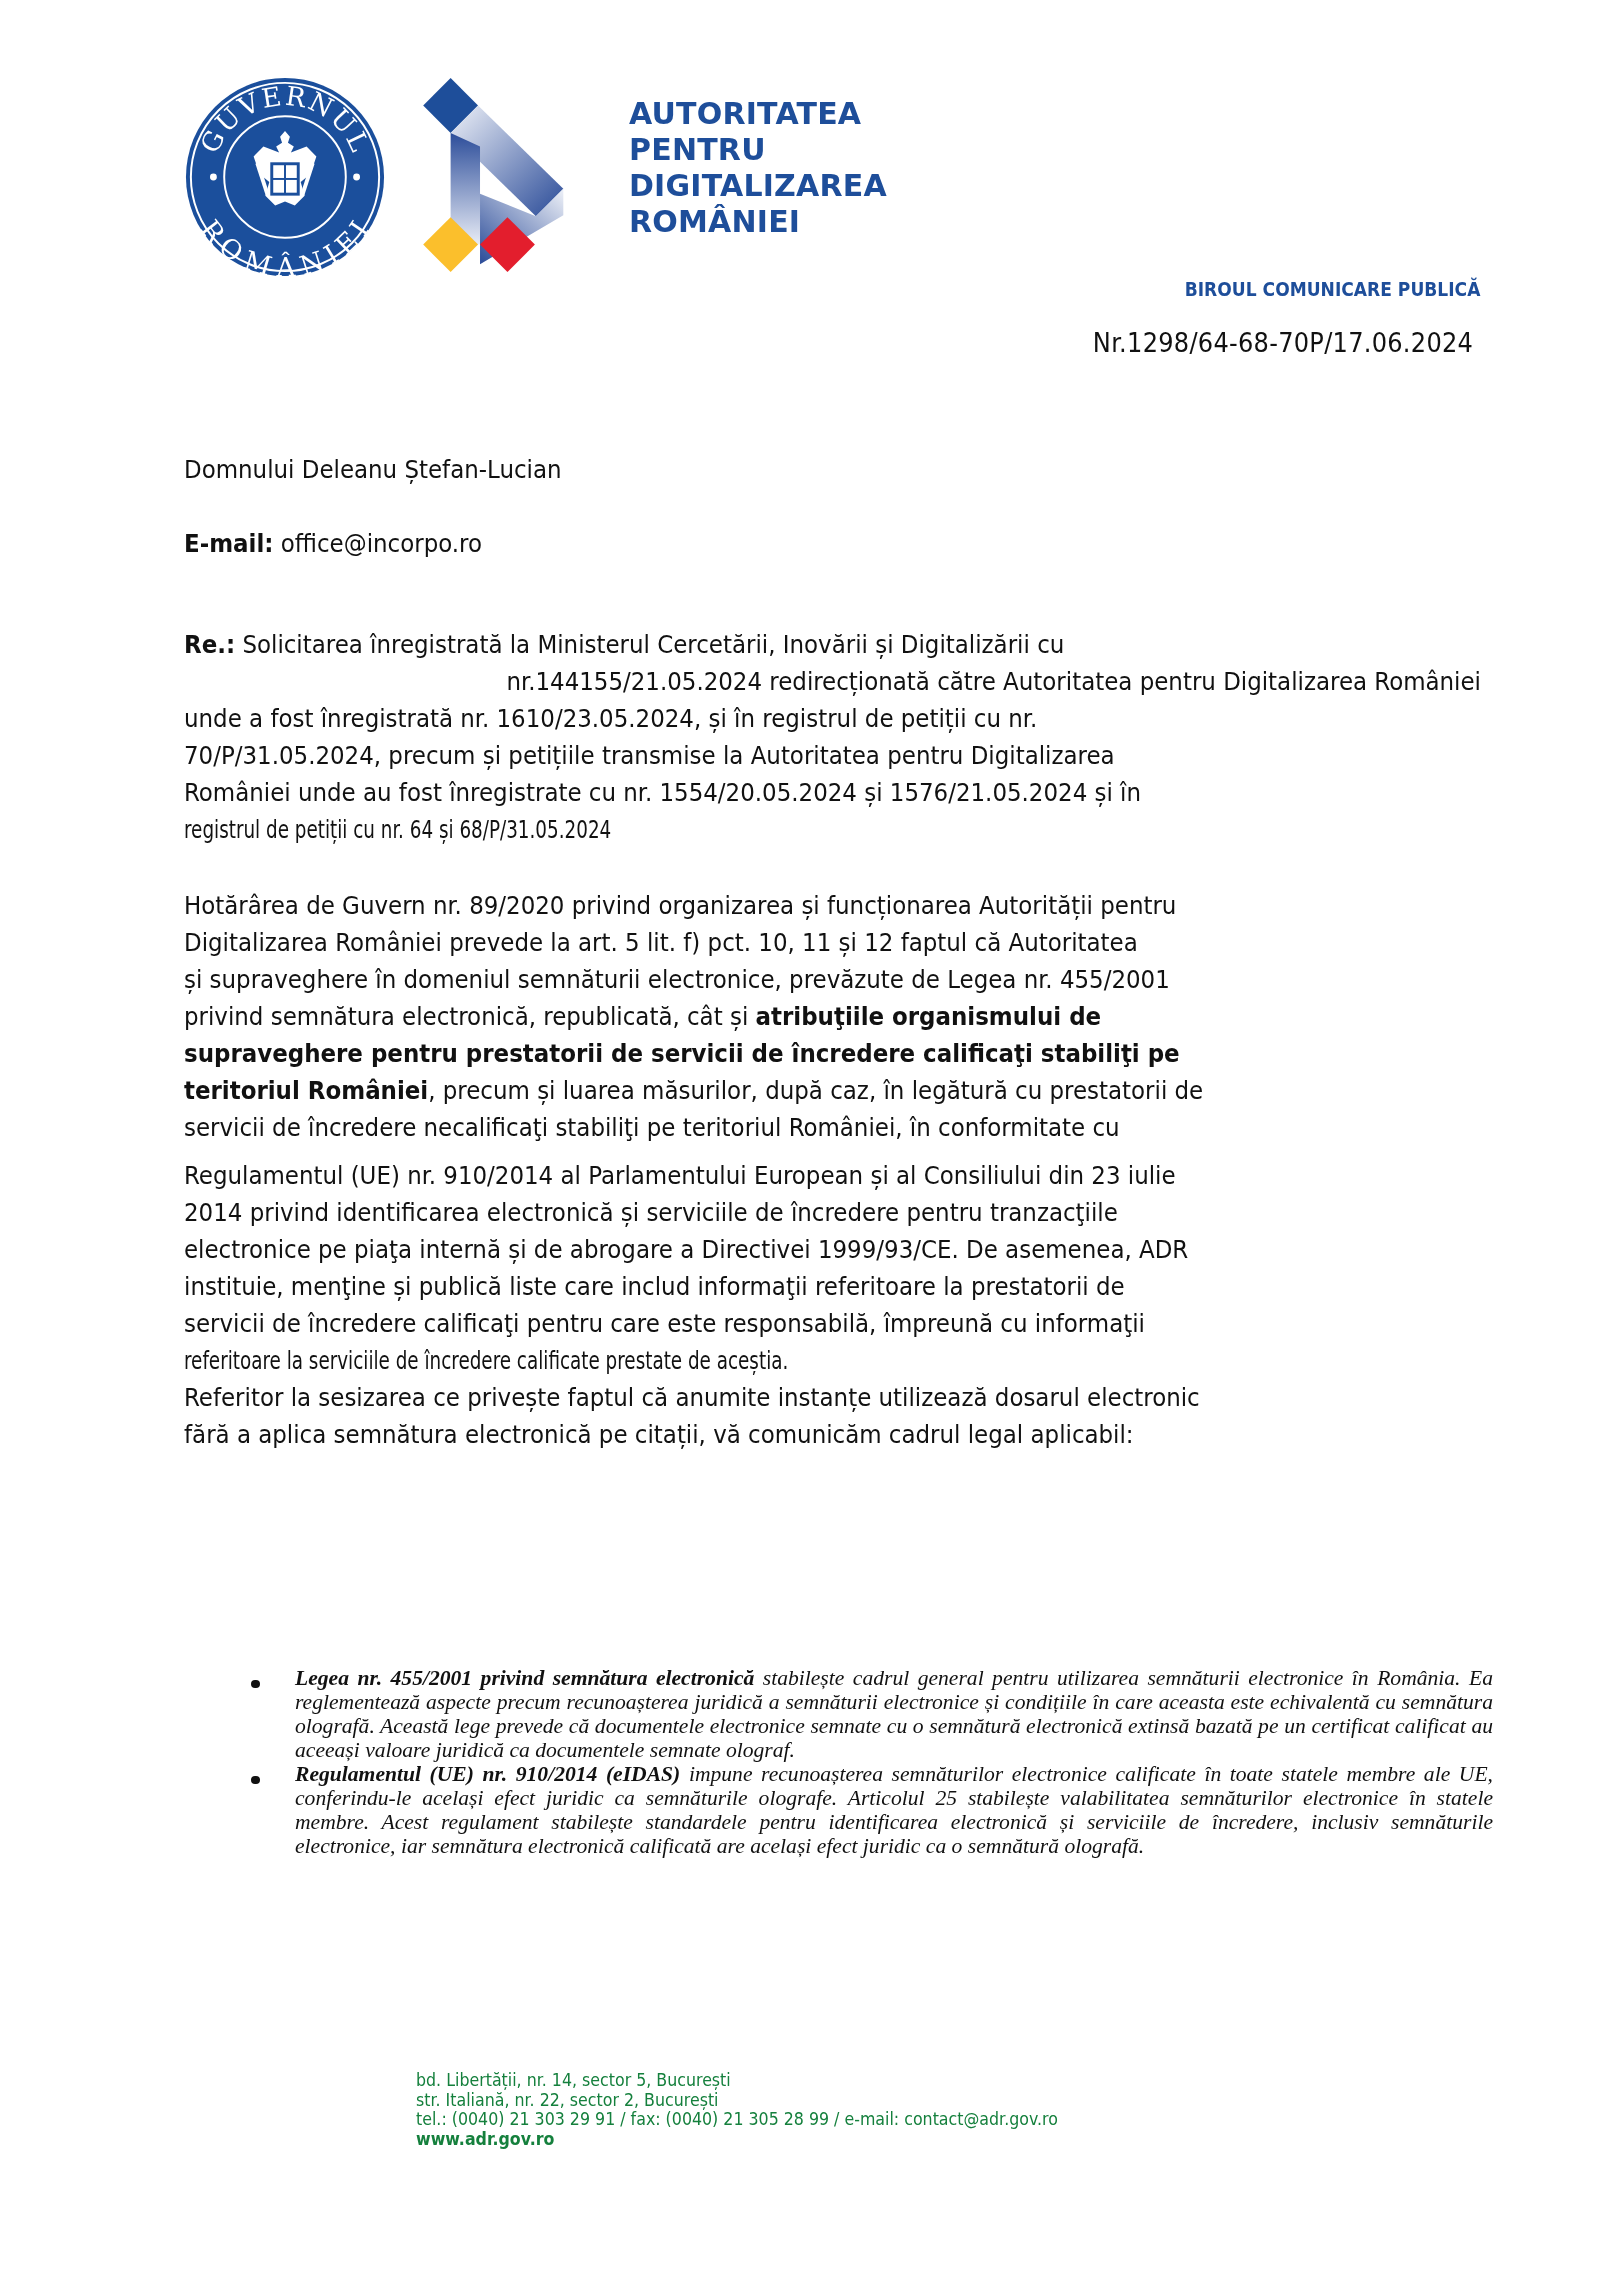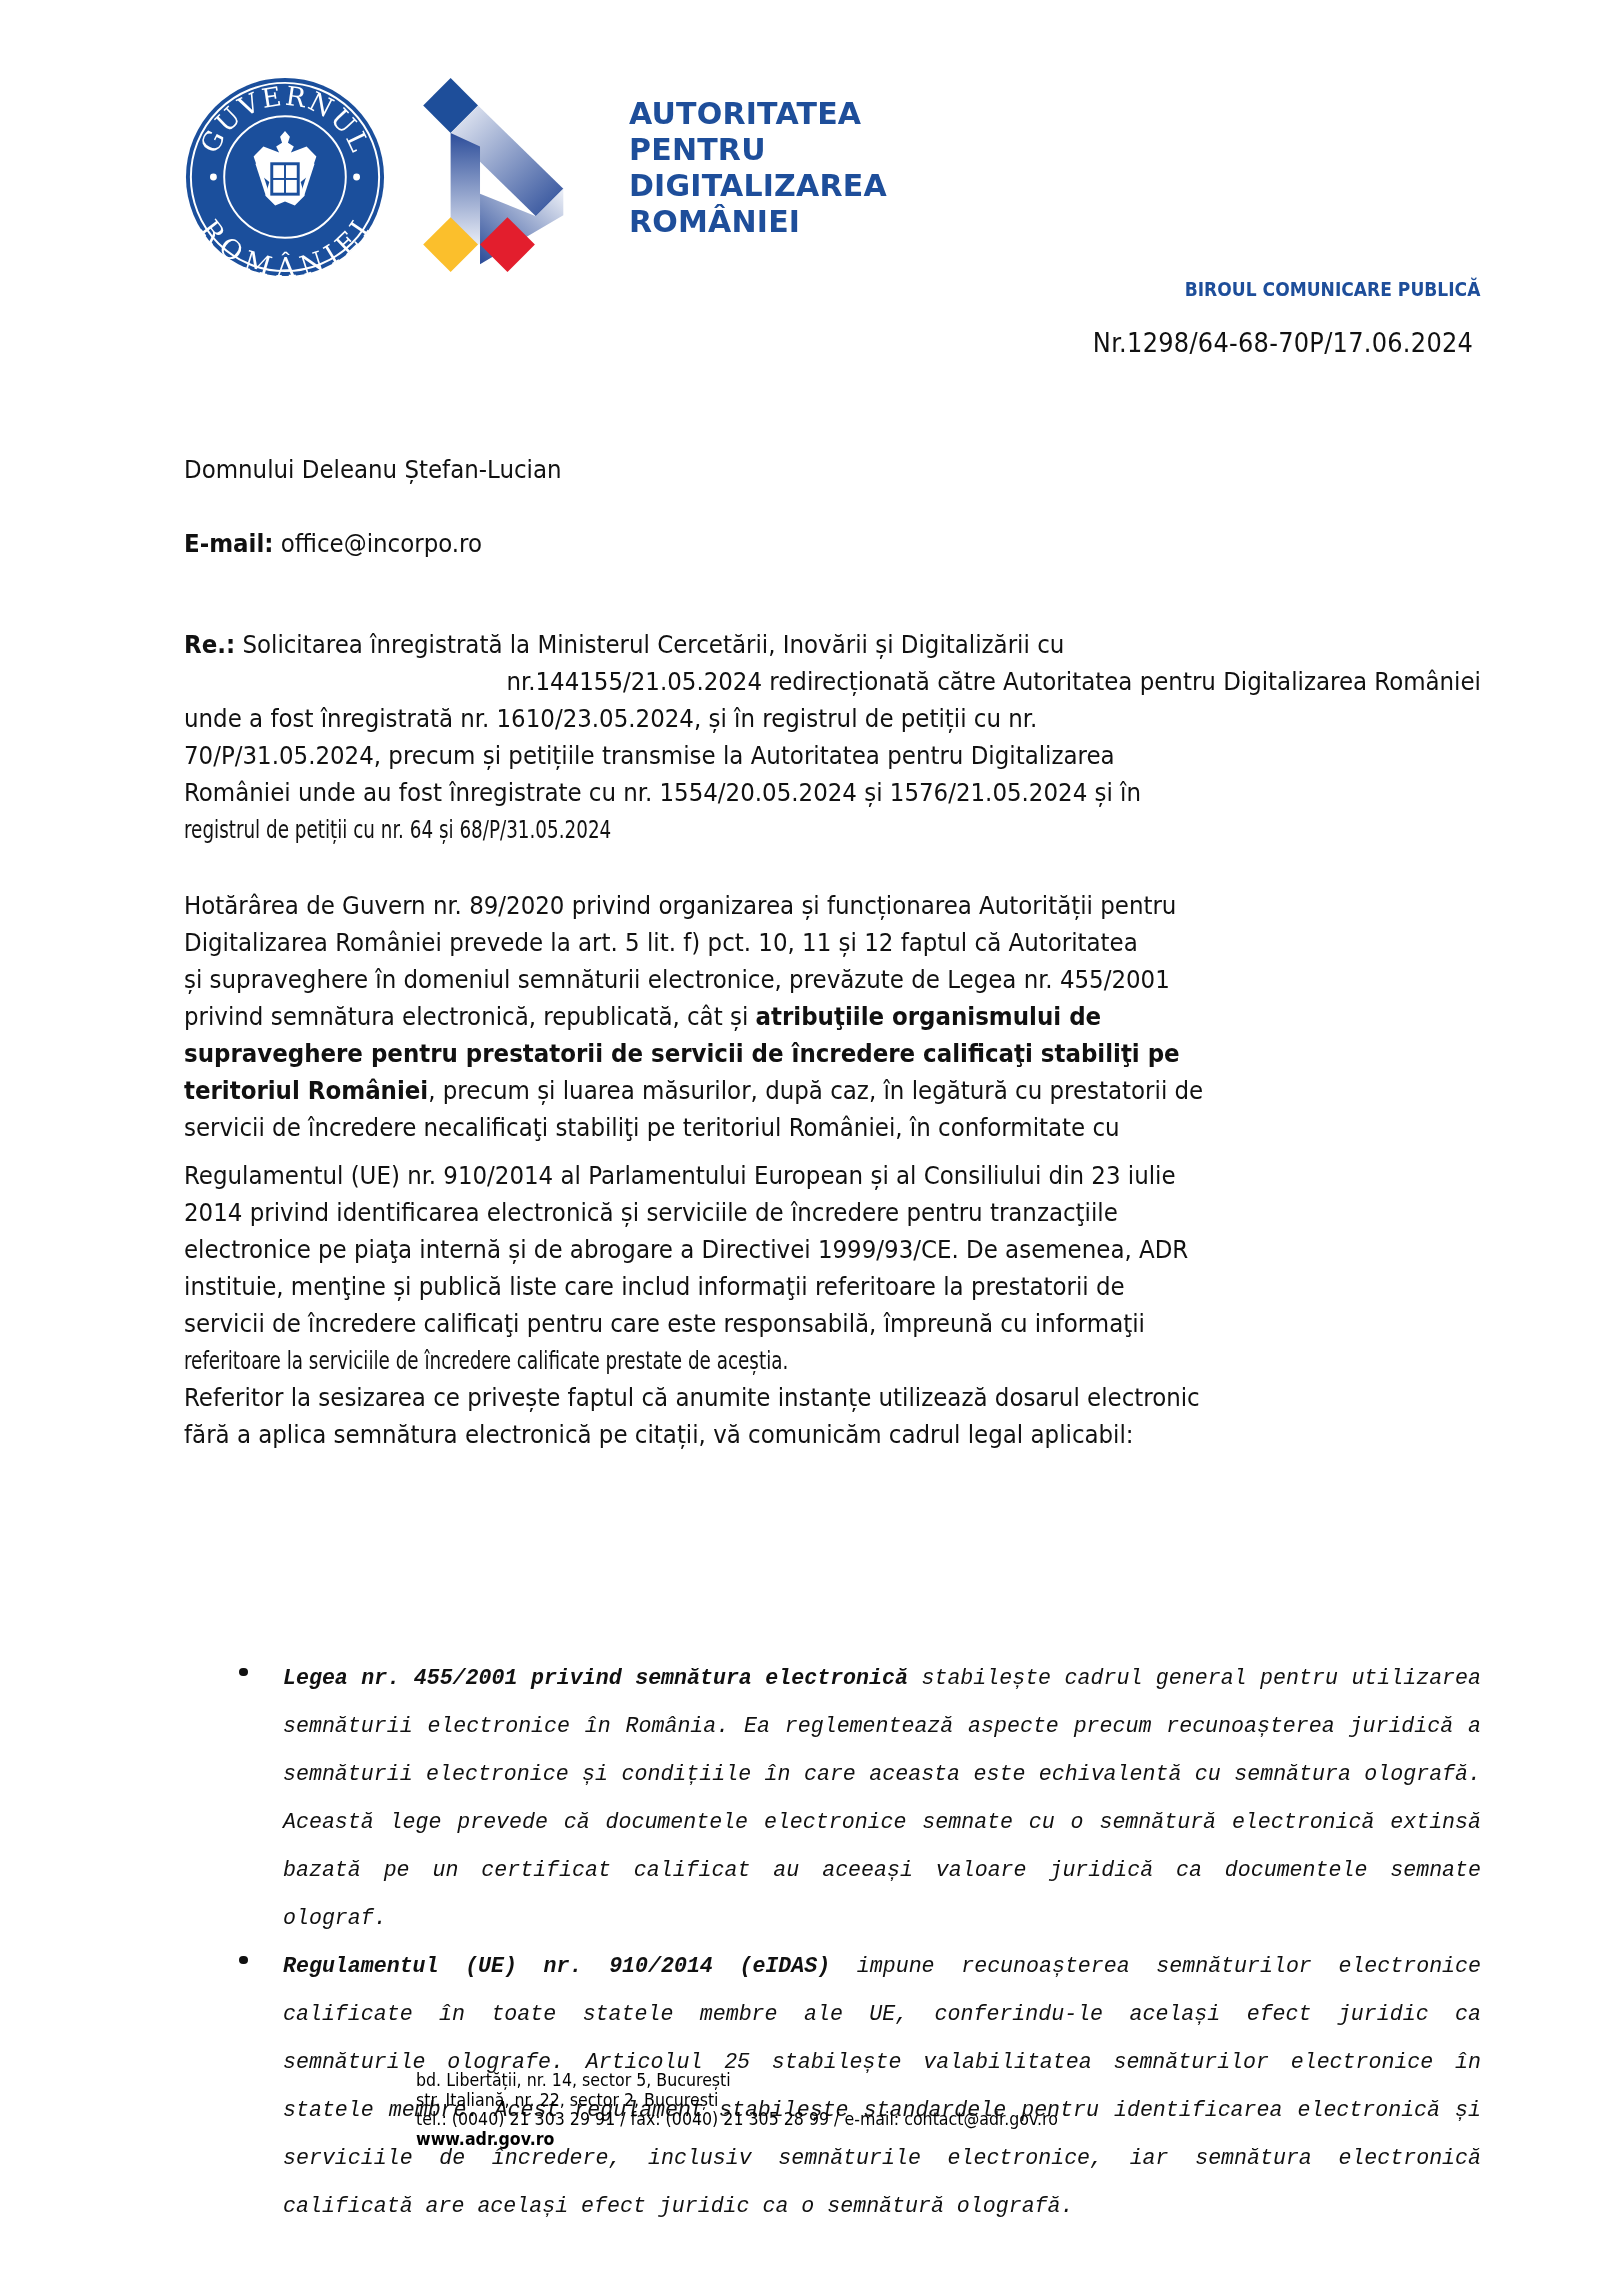--- a/index.html
+++ b/index.html
@@ -16,25 +16,25 @@
             transform: scaleX(0.92); transform-origin: right center; white-space: nowrap; }
   .regnum { position: absolute; right: 147px; top: 327px; font-size: 27.4px; white-space: nowrap;
             font-family: "DejaVu Sans", sans-serif; transform: scaleX(0.88); transform-origin: right center; letter-spacing: 0.3px; }
   .body { position: absolute; left: 184px; width: 1297px; top: 451px;
           font-family: "DejaVu Sans Condensed", "DejaVu Sans", sans-serif;
           font-size: 25.5px; line-height: 37px; }
   .line { white-space: nowrap; }
   .gap { height: 37px; }
   .gap2 { height: 39px; }
   b { font-weight: bold; }
-  ul.bullets { list-style: none; margin: 0; padding: 0; position: absolute; left: 239px; top: 1654px;
-               width: 1242px; font-family: Liberation Mono, monospace; font-style: italic; font-size: 21.6px; line-height: 48px; }
+  ul.bullets { list-style: none; margin: 12px; padding: 0; position: absolute; left: 239px; top: 1654px;
+               width: 1242px; font-family: Liberation Serif, serif; font-style: italic; font-size: 21.6px; line-height: 24px; }
   ul.bullets li { position: relative; padding-left: 44px; text-align: justify; text-align-last: left; }
   ul.bullets li .dot { position: absolute; left: 0; top: 13.7px; width: 8.8px; height: 8.8px; border-radius: 50%; background: #111; }
-  .footer { position: absolute; left: 416px; top: 2071px; color: #000000;
+  .footer { position: absolute; left: 416px; top: 2071px; color: #15803d;
             font-family: "DejaVu Sans", sans-serif; font-size: 17.6px; line-height: 19.6px; }
   .footer .web { font-weight: bold; }
   .fit { display: block; white-space: nowrap; transform-origin: left top; }
 </style>
 </head>
 <body>
 
 <div class="logo-gov">
   <svg width="202" height="202" viewBox="0 0 206 206">
     <circle cx="103" cy="103" r="101" fill="#1b4f9c"></circle>

